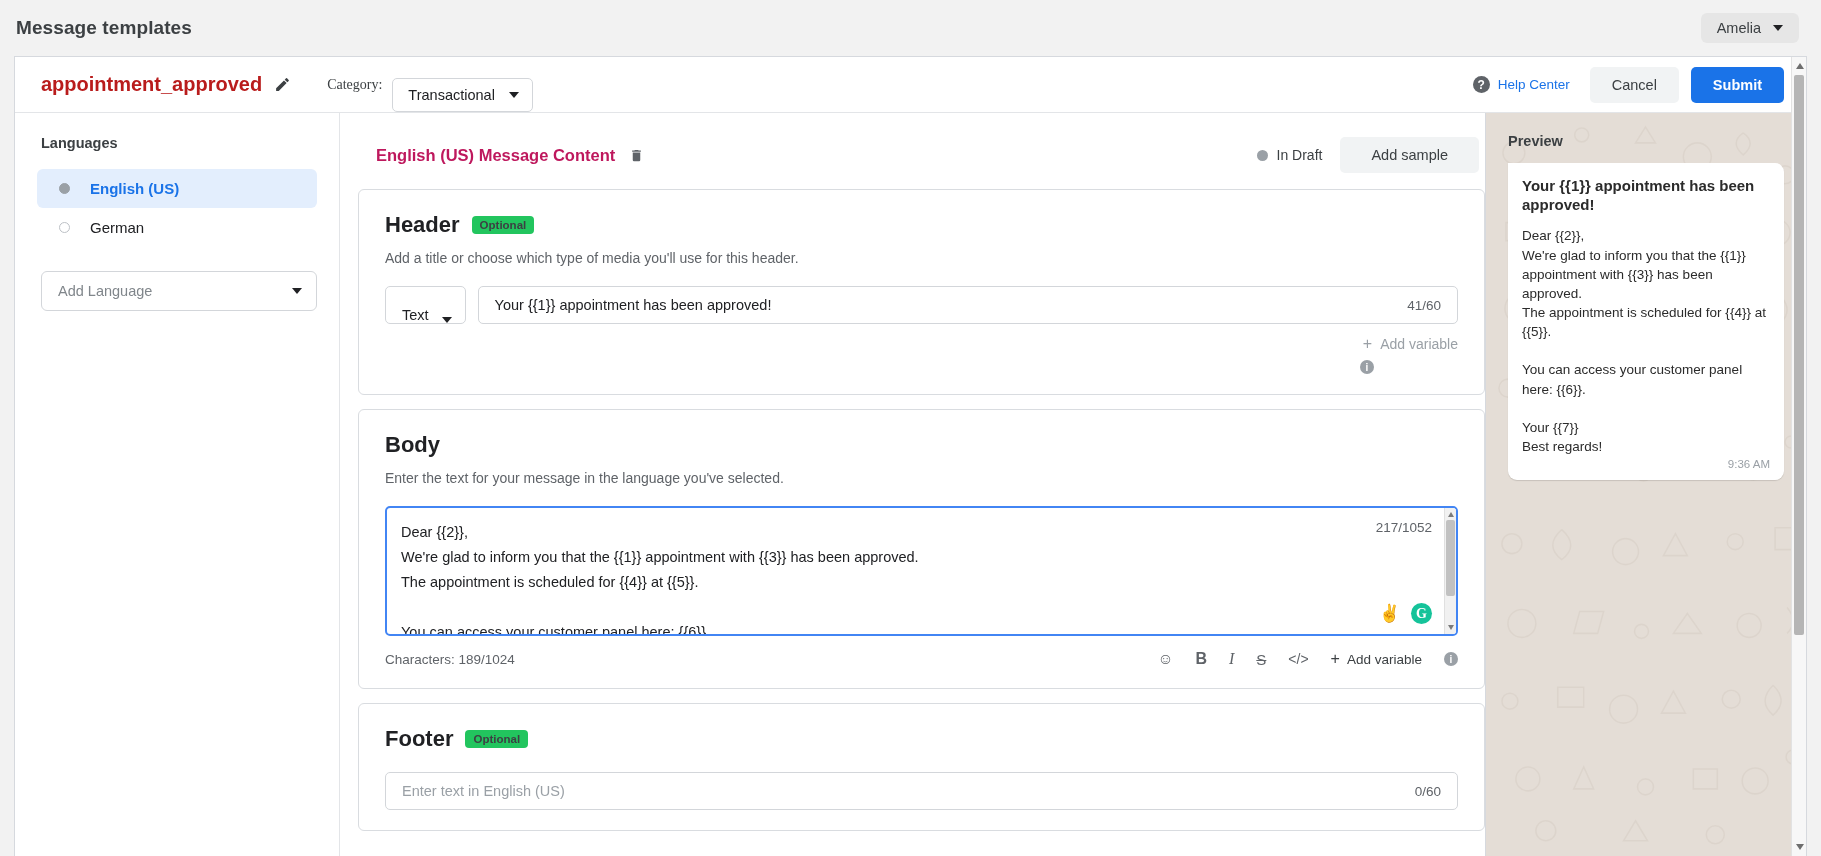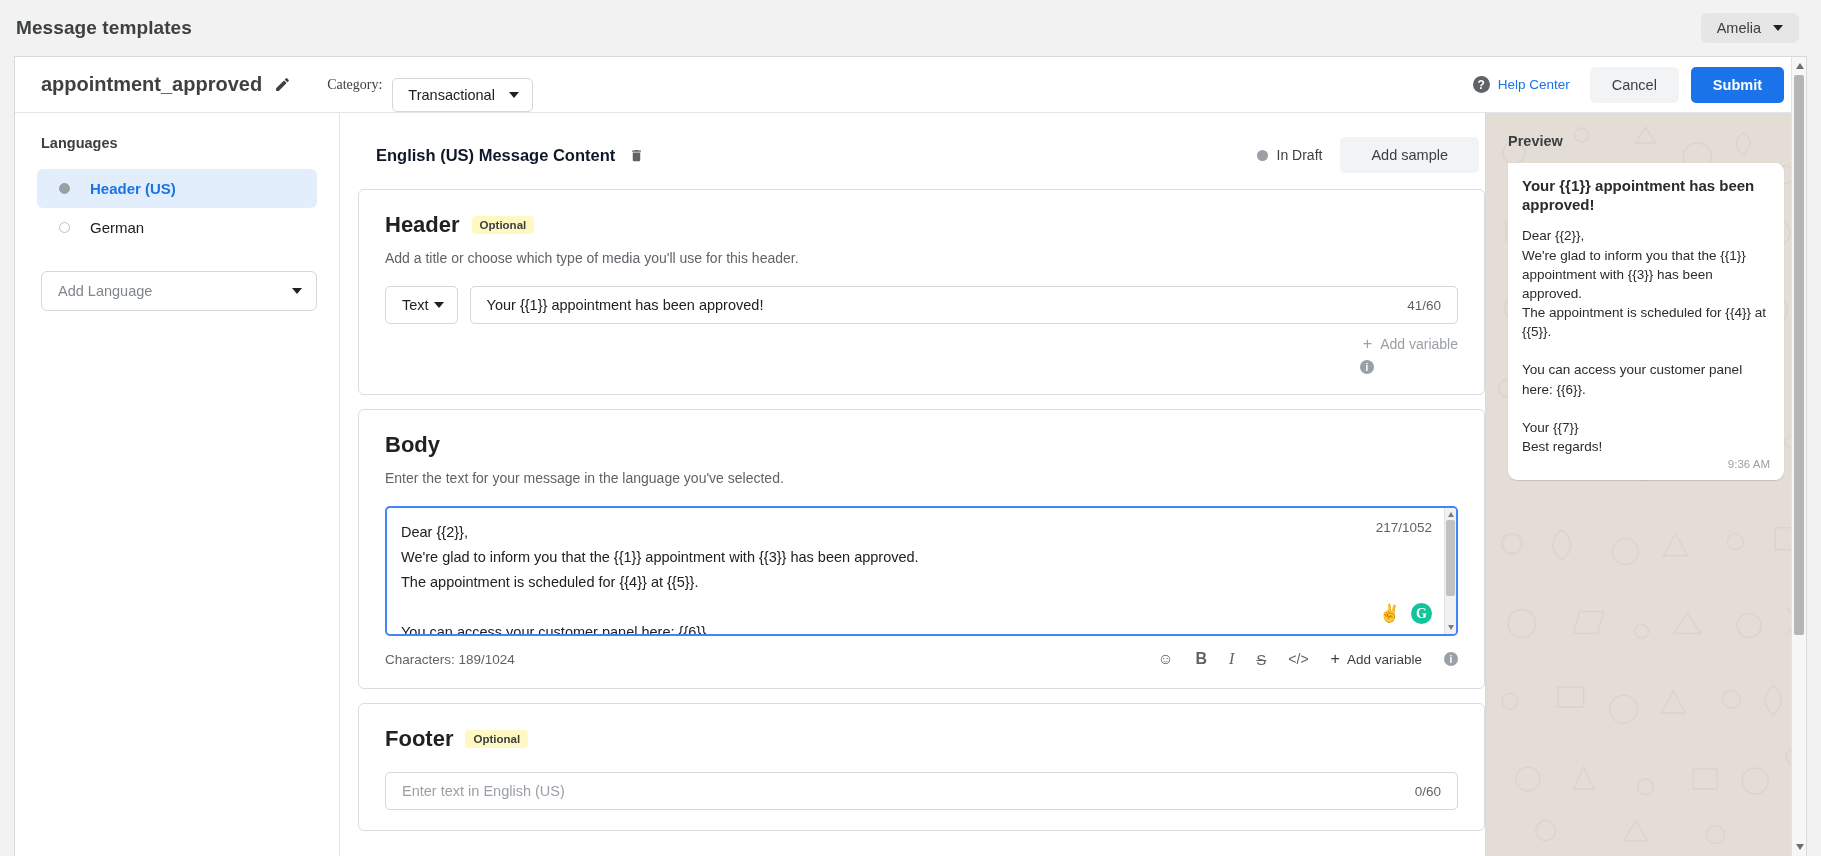--- a/index.html
+++ b/index.html
@@ -50,21 +50,21 @@
     overflow: hidden;
   }
 
   .toolbar {
     height: 56px;
     display: flex; align-items: center;
     padding: 0 22px 0 26px;
     border-bottom: 1px solid #e3e5e8;
     background: #fff;
   }
-  .tpl-name { font-size: 20px; font-weight: 700; color: #404040; }
+  .tpl-name { font-size: 20px; font-weight: 700; color: #b91c1c; }
   .pencil-btn {
     margin-left: 12px; cursor: pointer;
     display: inline-flex; align-items: center;
   }
   .cat-label { margin-left: 36px; font-size: 14px; color: #3c4043; font-family: Liberation Serif, serif; }
   .select-box {
     margin-left: 10px;
     display: inline-flex; align-items: center; gap: 14px;
     border: 1px solid #d3d6da; border-radius: 5px;
     padding: 8px 13px 8px 15px;
@@ -133,49 +133,49 @@
   .content {
     flex: 1;
     padding: 22px 0 0 18px;
     overflow: hidden;
     background: #fff;
   }
   .content-head {
     display: flex; align-items: center;
     padding: 0 6px 0 18px; height: 40px;
   }
-  .content-title { font-size: 16.5px; font-weight: 700; color: #0f172a; }
+  .content-title { font-size: 16.5px; font-weight: 700; color: #be185d; }
   .trash-btn { margin-left: 14px; cursor: pointer; display: inline-flex; }
   .ch-spacer { flex: 1; }
   .status {
     display: flex; align-items: center; gap: 9px;
     font-size: 14px; color: #3c4043; margin-right: 18px;
   }
   .status-dot { width: 11px; height: 11px; border-radius: 50%; background: #9aa0a6; }
   .btn-sample { background: #f1f3f4; color: #3c4043; padding: 10px 31px; }
 
   
   .card {
     margin: 14px 0 0 0;
     border: 1px solid #d9dce0; border-radius: 6px;
     background: #fff;
     padding: 22px 26px 20px 26px;
   }
   .card-title-row { display: flex; align-items: center; gap: 12px; }
   .card-title { font-size: 22px; font-weight: 700; color: #202124; }
   .chip-optional {
-    background: #fef9c3; color: #3c4043;
+    background: #22c55e; color: #3c4043;
     font-size: 11.5px; font-weight: 700;
     border-radius: 4px; padding: 3px 8px;
   }
   .card-sub { margin-top: 12px; font-size: 14px; color: #5f6368; }
 
   .field-row { display: flex; align-items: stretch; gap: 12px; margin-top: 20px; }
   .type-select {
-    display: inline-flex; align-items: center; gap: 5px;
+    display: inline-flex; align-items: flex-end; gap: 13px;
     border: 1px solid #d3d6da; border-radius: 5px;
     padding: 0 13px 0 16px; height: 38px;
     font-size: 14.5px; color: #202124; background: #fff; cursor: pointer;
   }
   .text-input {
     flex: 1; display: flex; align-items: center;
     border: 1px solid #d3d6da; border-radius: 5px;
     padding: 0 16px; height: 38px;
     font-size: 14.5px; color: #202124; background: #fff;
   }
@@ -353,21 +353,21 @@
     <button class="btn btn-submit">Submit</button>
   </div>
 
   <div class="layout">
 
     <div class="sidebar">
       <h3>Languages</h3>
 
       <div class="lang-item active">
         <span class="radio-dot"></span>
-        <span>Header (US)</span>
+        <span>English (US)</span>
       </div>
 
       <div class="lang-item">
         <span class="radio-dot"></span>
         <span>German</span>
       </div>
 
       <div class="add-lang">
         <span>Add Language</span>
         <span class="caret"></span>

